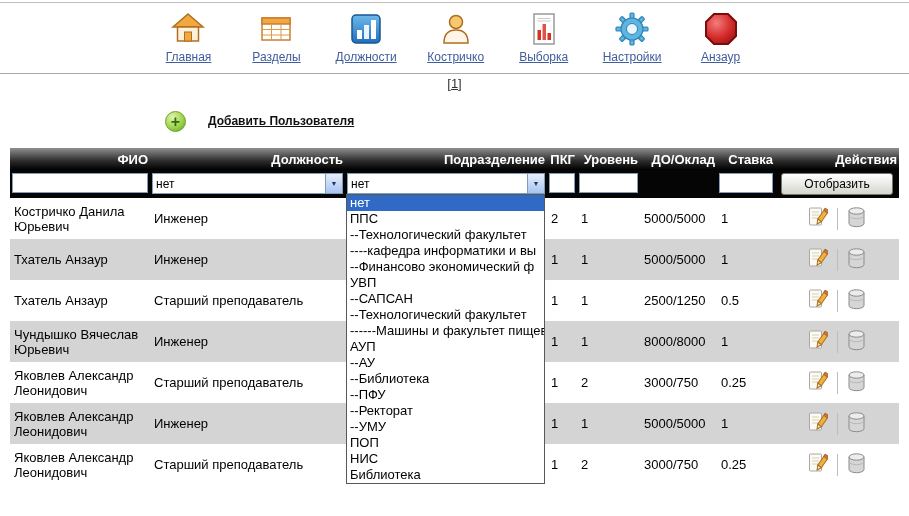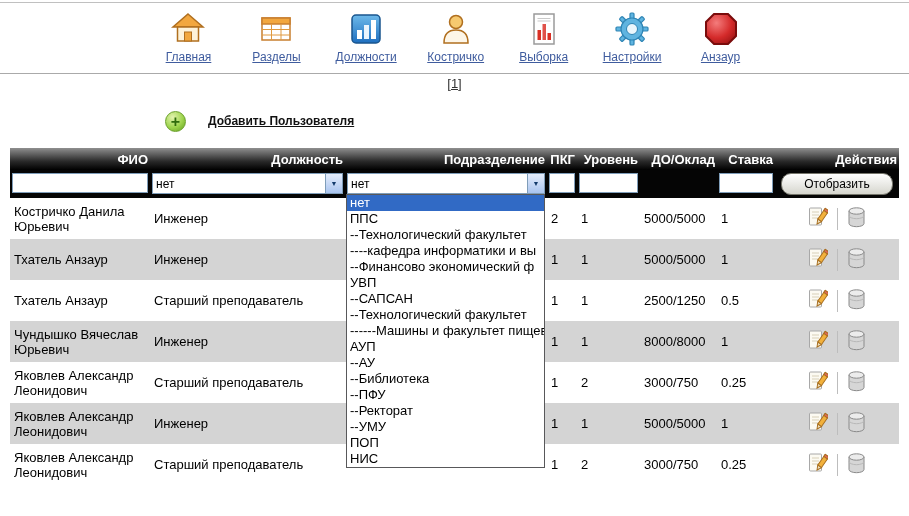--- a/index.html
+++ b/index.html
@@ -52,21 +52,21 @@
   }
   .xsel .sel-text { flex:1; font-size:12px; padding-left:3px; white-space:nowrap; overflow:hidden; }
   .xsel .sel-btn {
     width:17px; height:100%; flex:0 0 auto;
     background:linear-gradient(#e6eefc, #a9c4ef); border-left:1px solid #7f9db9;
     display:flex; align-items:center; justify-content:center;
     font-size:7px; color:#123a6b;
   }
   .xbtn {
     width:112px; height:22px; margin:0 auto; display:block;
-    background:linear-gradient(#ffffff, #d6d6ce); border:1px solid #75756b; border-radius:10px;
+    background:linear-gradient(#ffffff, #d6d6ce); border:1px solid #75756b; border-radius:3px;
     font-family:"Liberation Sans",sans-serif; font-size:12px; color:#000; cursor:pointer;
   }
   .grid tbody td { height:41px; font-size:13px; line-height:15px; padding:2px 4px; vertical-align:middle; overflow:hidden; }
   .grid tbody tr:nth-child(even) { background:#d4d4d4; }
   .grid tbody tr:nth-child(odd)  { background:#ffffff; }
   .c-act { text-align:center; white-space:nowrap; }
   .act-btn { display:inline-block; vertical-align:middle; cursor:pointer; }
   .act-sep { display:inline-block; vertical-align:middle; width:1px; height:22px; background:#bdbdbd; margin:0 9px; }
 
   
@@ -396,15 +396,16 @@
     <div class="opt">--Технологический факультет</div>
     <div class="opt">------Машины и факультет пищев</div>
     <div class="opt">АУП</div>
     <div class="opt">--АУ</div>
     <div class="opt">--Библиотека</div>
     <div class="opt">--ПФУ</div>
     <div class="opt">--Ректорат</div>
     <div class="opt">--УМУ</div>
     <div class="opt">ПОП</div>
     <div class="opt">НИС</div>
+    <div class="opt">Библиотека</div>
   </div>
 
 </div>
 
 </body></html>

